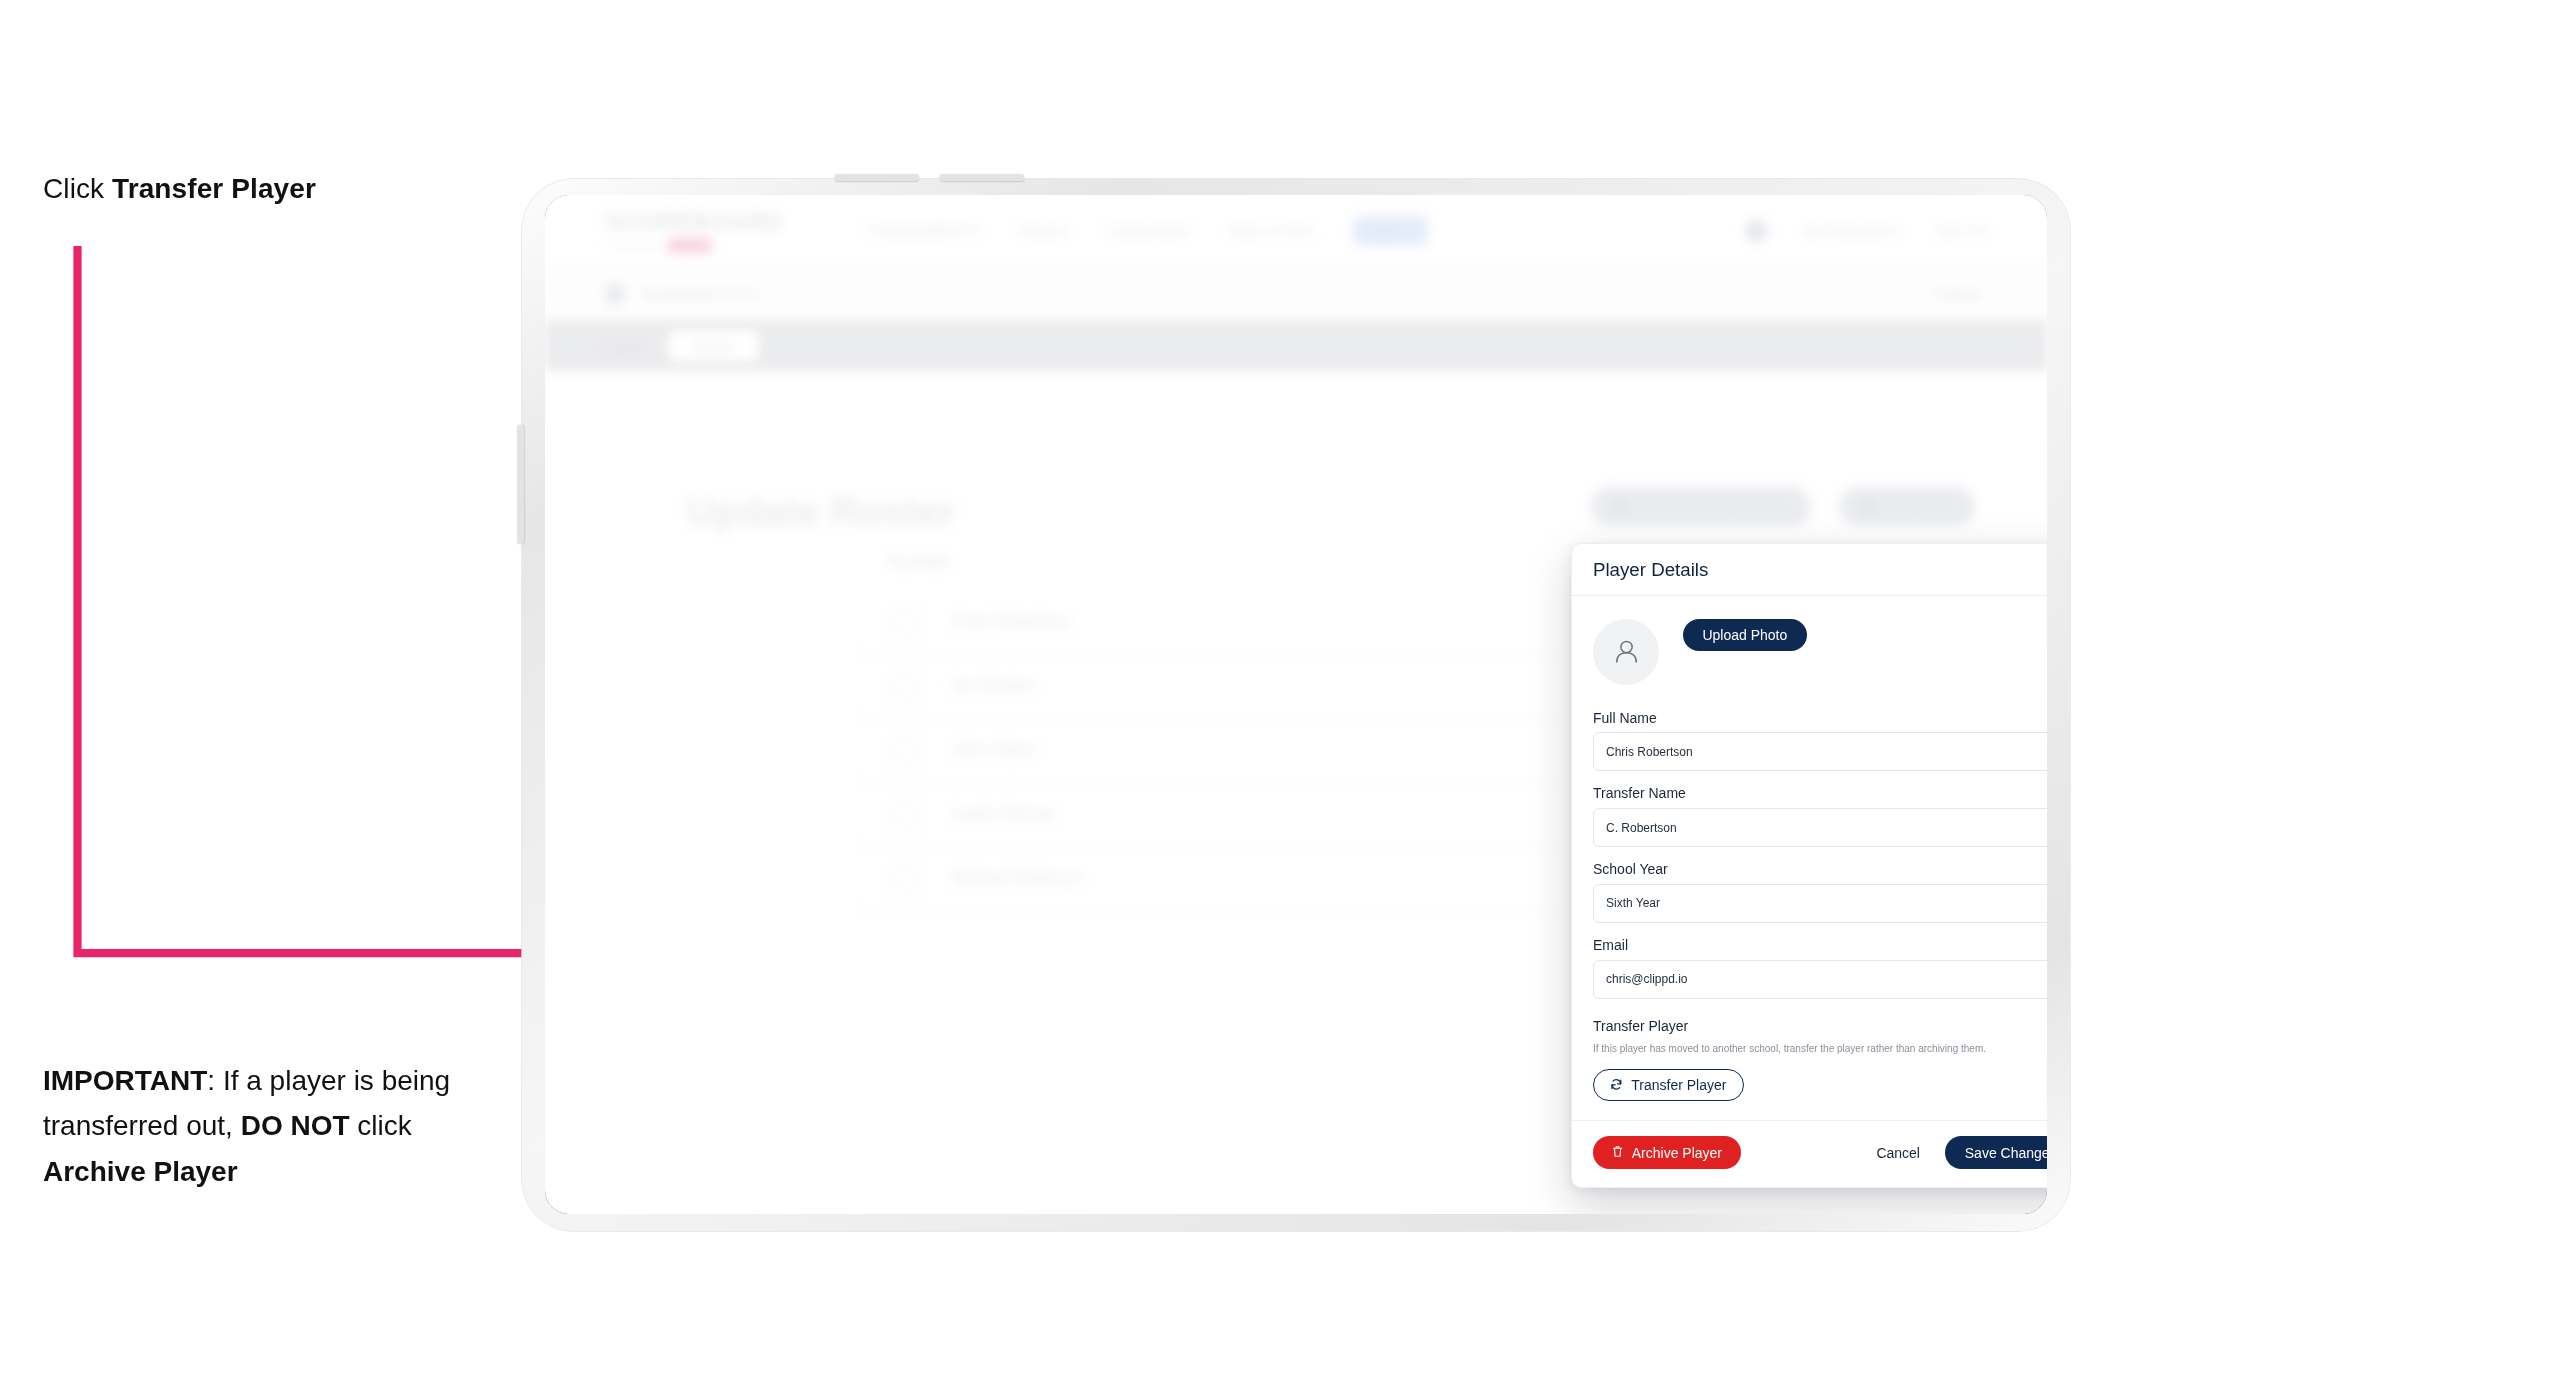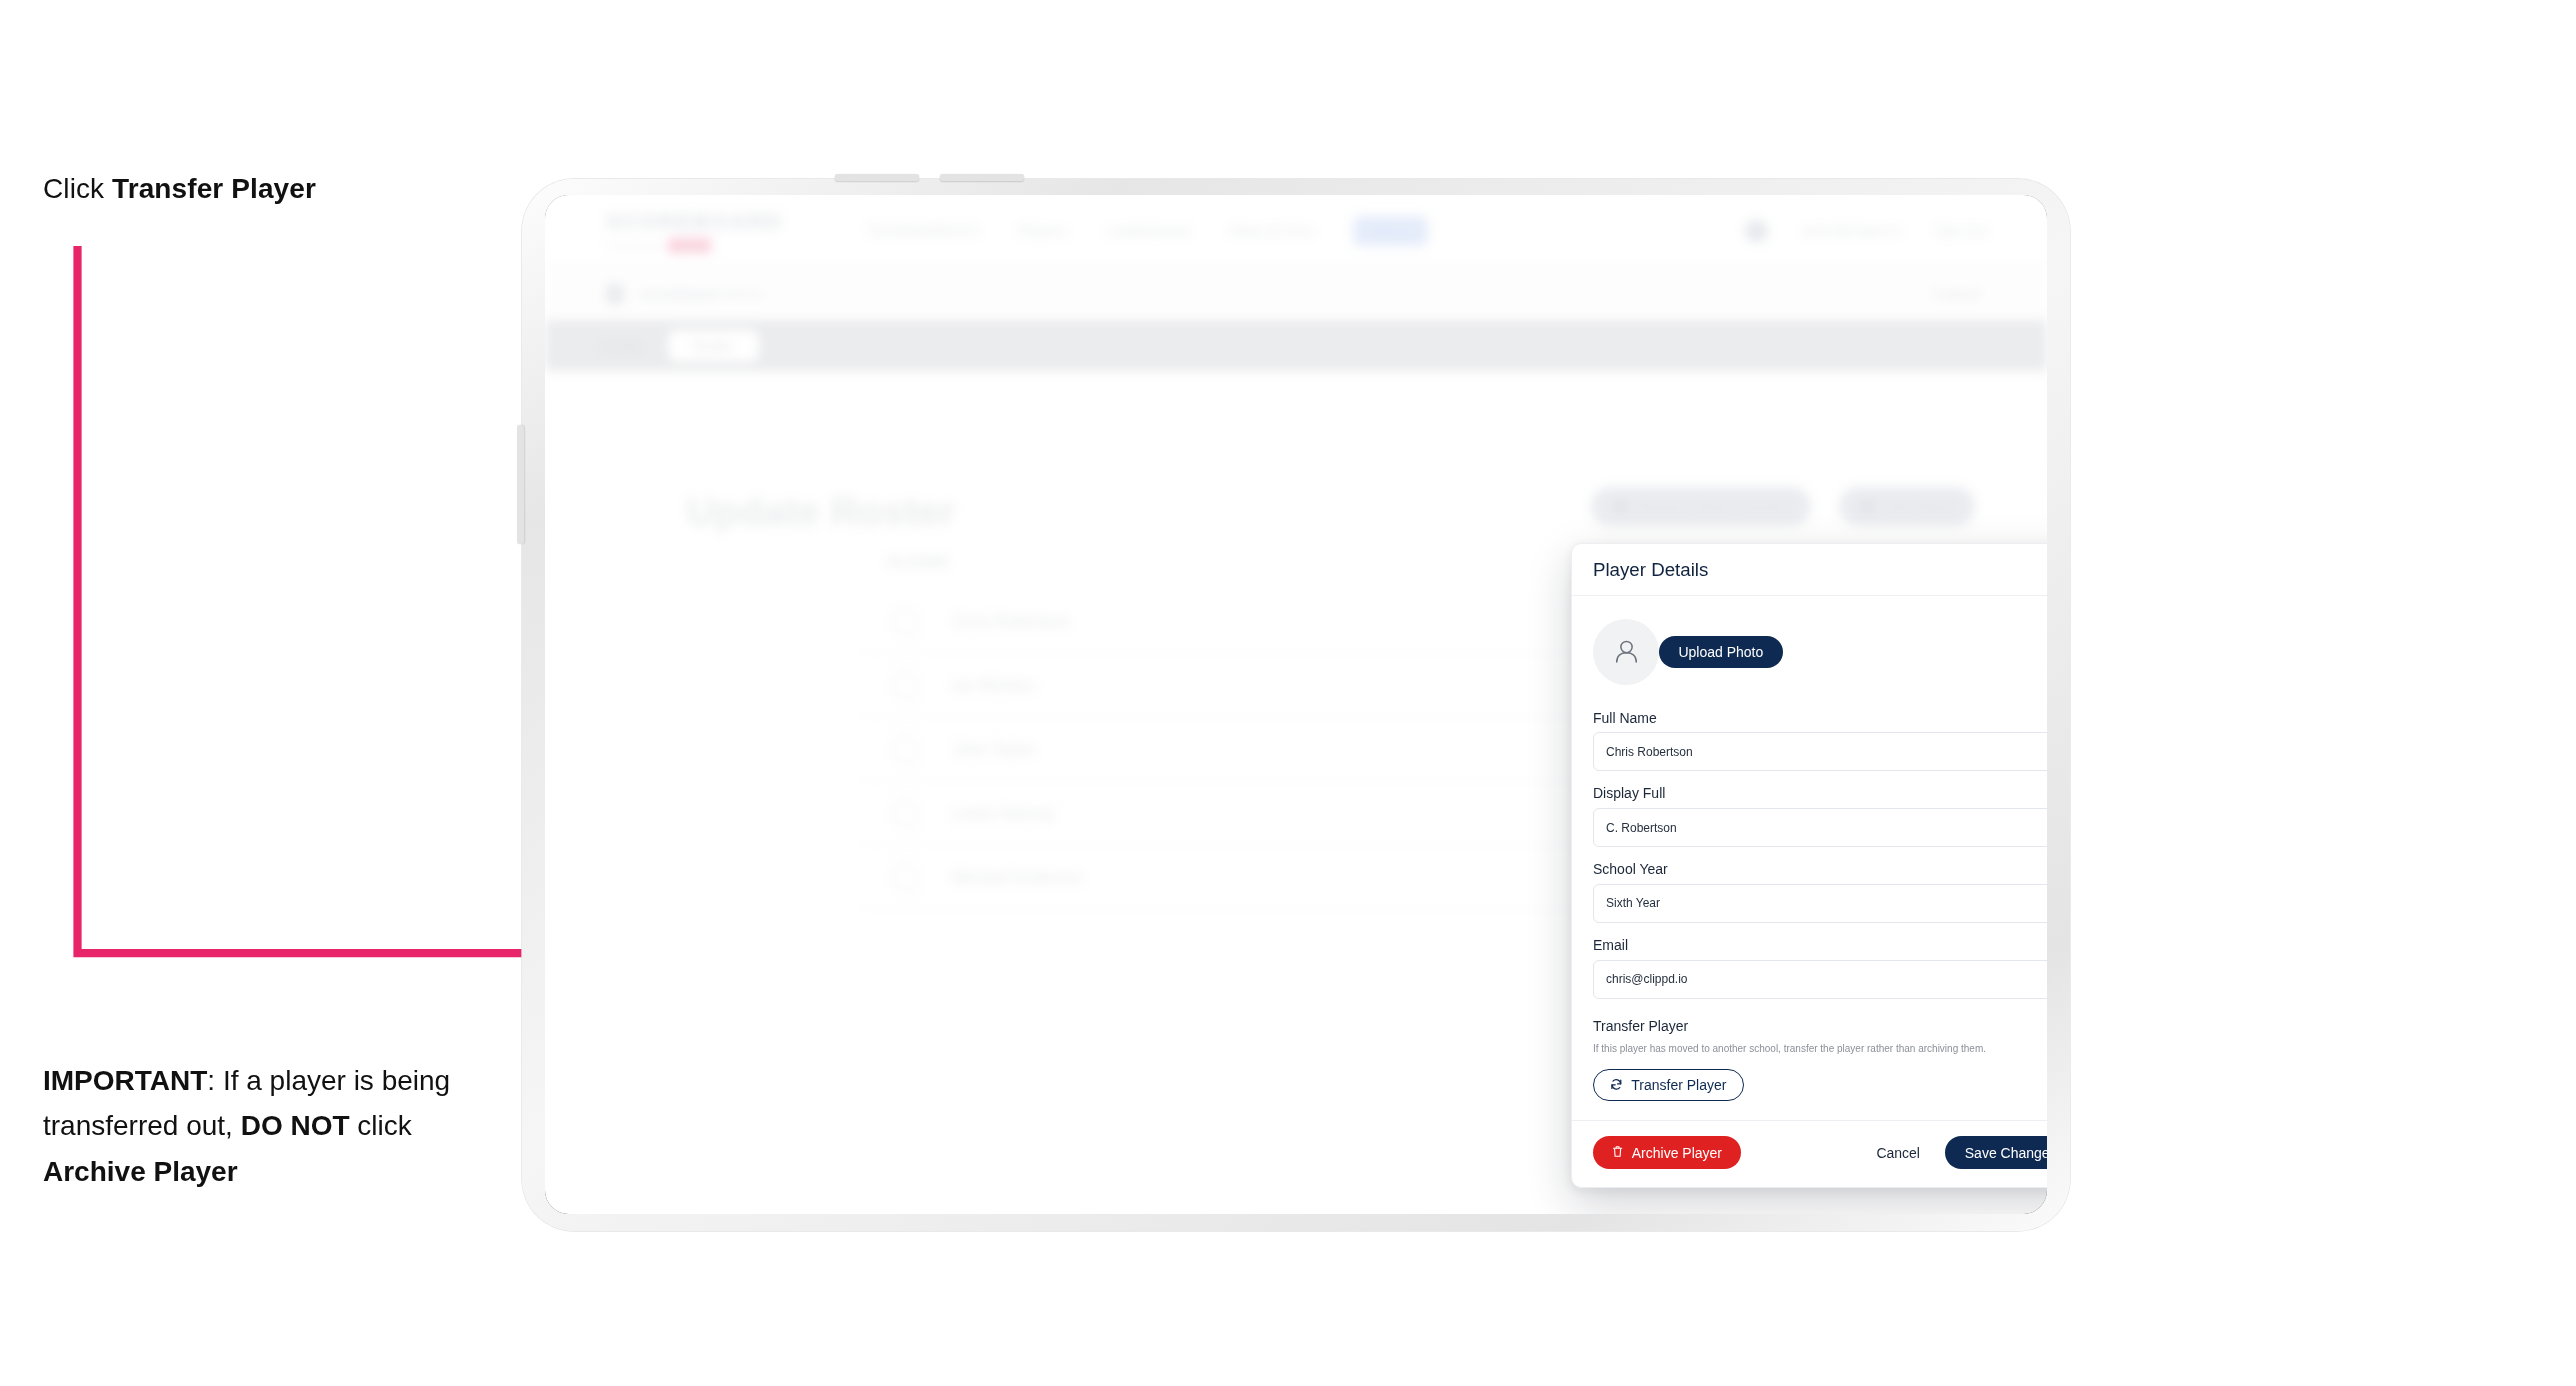--- a/index.html
+++ b/index.html
@@ -176,21 +176,21 @@
     box-shadow: 0 16.4px 45px rgba(16,24,40,.18), 0 3px 10.4px rgba(16,24,40,.07);
     overflow: hidden;
   }
   .modal-head {
     height: 52px; display: flex; align-items: center;
     padding: 0 19.4px 0 21px; border-bottom: 0.7px solid #edeff2;
   }
   .modal-title { font-size: 18.7px; color: #10233f; font-weight: 400; }
   .modal-body { padding: 22.4px 21px 19.4px 21px; }
 
-  .photo-row { display: flex; align-items: center; margin-bottom: 25px; }
+  .photo-row { display: flex; align-items: flex-start; gap: 24px; margin-bottom: 25px; }
   .avatar-big {
     width: 66px; height: 66px; border-radius: 50%;
     background: #f1f2f4; display: flex; align-items: center; justify-content: center;
   }
   .upload-btn {
     background: #0e2a52; color: #fff; font-size: 14px;
     border-radius: 16.4px; padding: 9px 19.4px; border: none;
     font-family: inherit; line-height: 1;
   }
 
@@ -389,21 +389,21 @@
               </div>
               <button class="upload-btn">Upload Photo</button>
             </div>
 
             <div class="field">
               <label class="field-label">Full Name</label>
               <input class="field-input" type="text" value="Chris Robertson" style="">
             </div>
 
             <div class="field">
-              <label class="field-label">Display Full</label>
+              <label class="field-label">Transfer Name</label>
               <input class="field-input" type="text" value="C. Robertson" style="">
             </div>
 
             <div class="field">
               <label class="field-label">School Year</label>
               <div class="select-wrap">
                 <input class="field-input" type="text" readonly="" value="Sixth Year" style="">
                 
               </div>
             </div>

